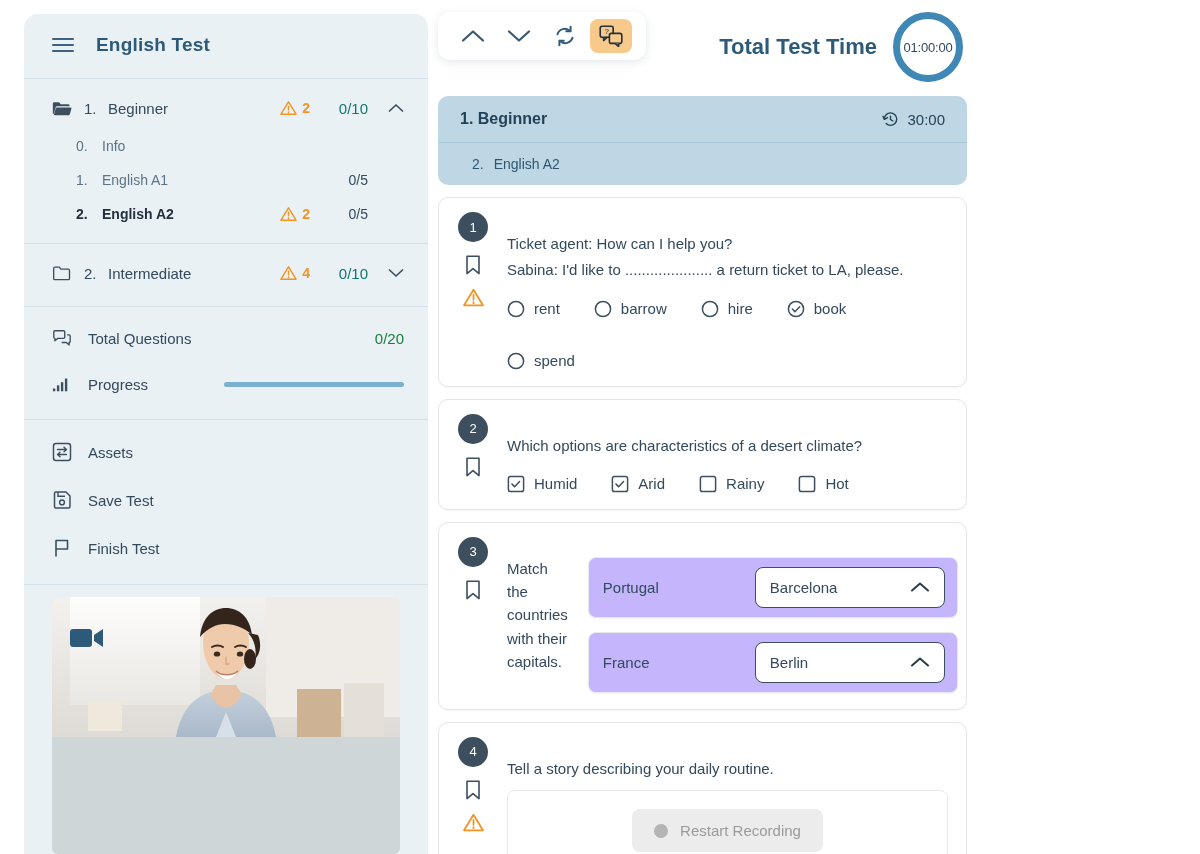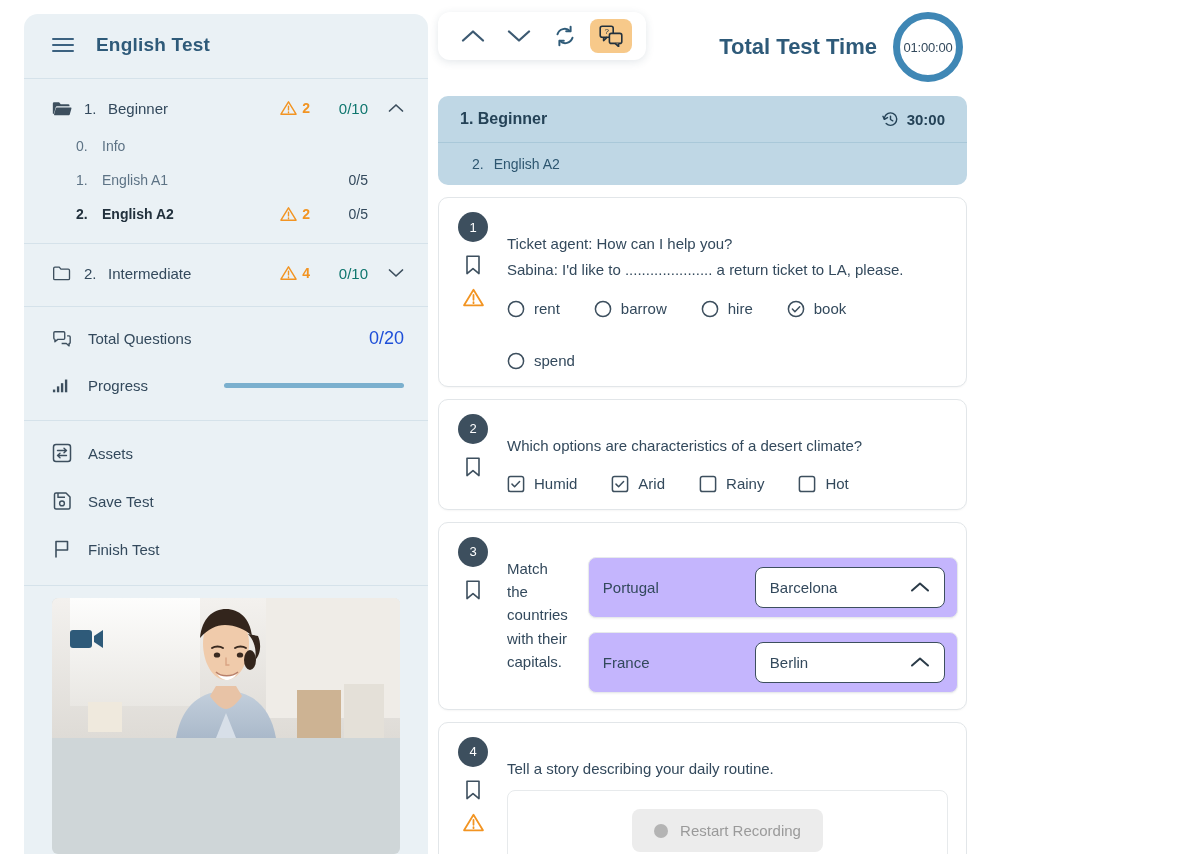--- a/index.html
+++ b/index.html
@@ -49,21 +49,21 @@
   .s-num { font-size: 14px; color: #5d7385; width: 26px; }
   .s-name { font-size: 14px; color: #5d7385; flex: 1; }
   .s-score { font-size: 14px; color: #33495c; min-width: 40px; text-align: right; }
   .sub-row.active .s-num, .sub-row.active .s-name { color: #22313d; font-weight: bold; }
   .sub-row .warn-grp { margin-right: 18px; }
   .sub-row .spacer { width: 36px; }
 
   .stat-row { display: flex; align-items: center; padding: 13px 24px 13px 28px; }
   .stat-ico { width: 20px; height: 20px; margin-right: 16px; flex: 0 0 auto; }
   .stat-label { font-size: 15px; color: #33495c; flex: 1; }
-  .stat-val { font-size: 18px; color: #1d4ed8; }
+  .stat-val { font-size: 15px; color: #15803d; }
   .progress-track { width: 180px; height: 5px; background: #eaf1f5; border-radius: 3px; }
   .progress-fill { height: 5px; background: #7bb0ce; border-radius: 3px; }
 
   .nav-row { display: flex; align-items: center; padding: 14px 24px 14px 28px; cursor: pointer; }
   .nav-ico { width: 20px; height: 20px; margin-right: 16px; flex: 0 0 auto; }
   .nav-label { font-size: 15px; color: #33495c; }
 
   .video-wrap {
     margin: 12px 28px 0 28px; position: relative;
     border-radius: 6px; overflow: hidden; flex: 1; min-height: 0;
@@ -93,21 +93,21 @@
   }
   .timer-val { font-size: 13px; color: #33495c; letter-spacing: -.2px; }
 
   .content { flex: 1; overflow: hidden; }
 
   .sec-header {
     background: #bfd7e5; border-radius: 10px 10px 0 0;
     padding: 14px 22px; display: flex; align-items: center;
   }
   .sec-title { font-size: 16px; font-weight: bold; color: #244257; }
-  .sec-time { margin-left: auto; display: flex; align-items: center; gap: 8px; font-size: 15px; color: #244257; font-weight: bold; }
+  .sec-time { margin-left: auto; display: flex; align-items: center; gap: 8px; font-size: 15px; color: #244257; }
   .sub-header {
     background: #bfd7e5; border-top: 1px solid #a9c8d9; border-radius: 0 0 10px 10px;
     padding: 13px 22px 13px 34px; display: flex; align-items: center; gap: 10px;
   }
   .sub-header .n { font-size: 14px; color: #2d5670; }
   .sub-header .t { font-size: 14px; color: #2d5670; }
 
   .qcard {
     background: #fff; border: 1px solid #e2e6e9; border-radius: 10px;
     margin-top: 12px; padding: 14px 18px 16px 14px;

